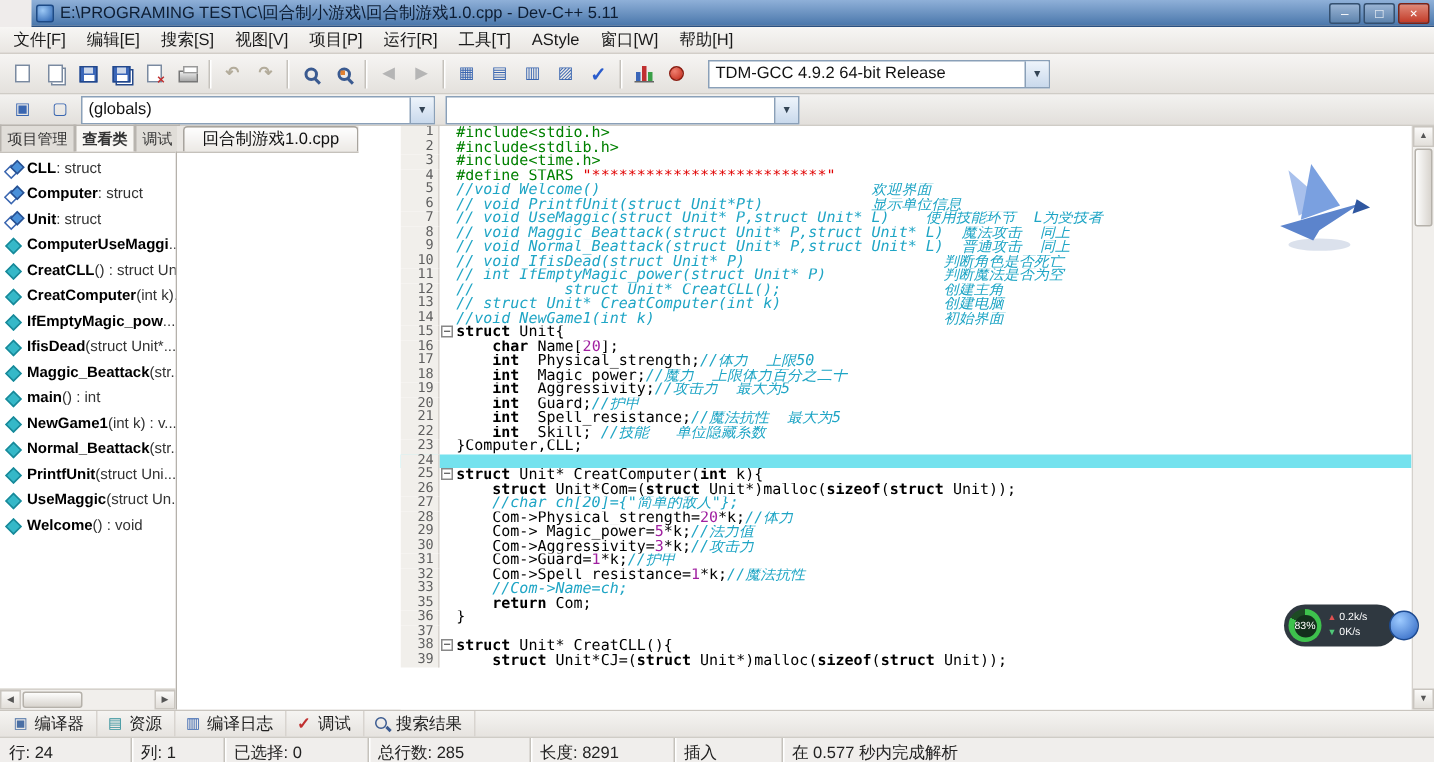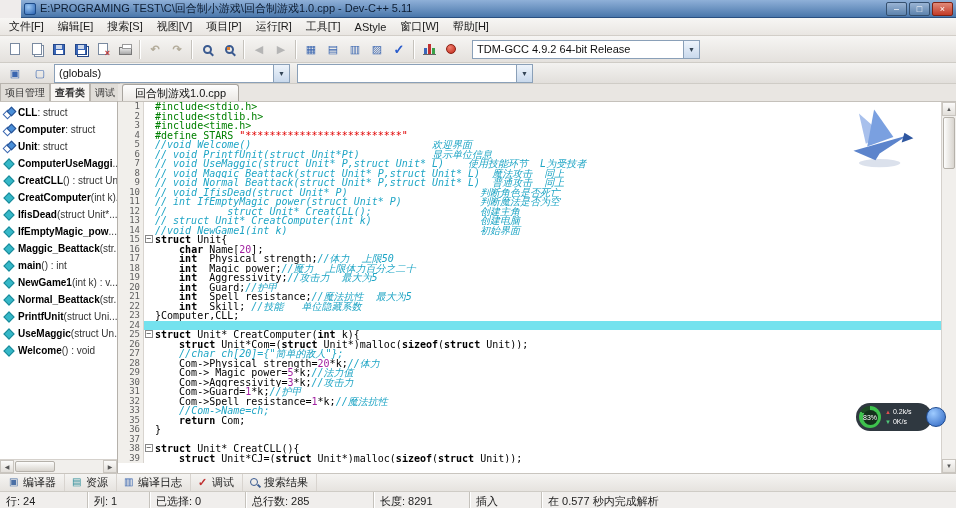--- a/index.html
+++ b/index.html
@@ -72,21 +72,21 @@
   .t-struct::after { content:""; position:absolute; left:5px; top:1px; width:5px; height:5px; background:#4a90d9; border:1px solid #2a5090; transform:rotate(45deg); }
   .t-fn::before { content:""; position:absolute; left:2px; top:2px; width:6px; height:6px; background:#35b8c8; border:1px solid #1a8898; transform:rotate(45deg); }
   .tname { font-weight:bold; color:#000; }
   .tsuffix { color:#333; }
   .hscroll { height:14px; background:#f1efec; border-top:1px solid #d5d1cc; display:flex; }
   .harrow { width:14px; height:100%; font-size:6px; text-align:center; line-height:13px; color:#555;
             background:linear-gradient(#fbfaf9,#e2dfda); border:1px solid #c9c5bf; }
   .htrack { flex:1; }
   .hthumb { height:11px; margin:1px; width:40px; background:linear-gradient(#fdfdfc,#d8d4ce); border:1px solid #b5b1aa; border-radius:2px; }
 
-  .editor-wrap { flex:1; display:flex; flex-direction:column; background:#fff; min-width:0; position:relative; }
+  .editor-wrap { flex:1; display:flex; flex-direction:row; background:#fff; min-width:0; position:relative;gap:28px; }
   .edit-tabstrip { height:18px; background:#e9e6e2; border-bottom:1px solid #c5c1bb; display:flex; align-items:flex-end; padding-left:4px; flex:none; }
   .edit-tab { height:17px; padding:0 12px; background:linear-gradient(#fefefe,#ece9e5); border:1px solid #a8a49e; border-bottom:none;
               border-radius:3px 3px 0 0; font-size:11px; line-height:16px; color:#111; }
   .editor-body { flex:1; display:flex; min-height:0; }
   .code-area { flex:1; overflow:hidden; position:relative; background:#fff; }
   .code-line { display:flex; height:9.5px; line-height:9.5px; font-family:"DejaVu Sans Mono",monospace; font-size:10px; white-space:pre; }
   .code-line.current { background:#74e2ee; }
   .ln { width:26px; flex:none; text-align:right; padding-right:3px; background:#f1efeb; color:#5f5f5f; font-size:9px; border-right:1px solid #d8d4cf; }
   .foldcol { width:11px; flex:none; position:relative; }
   .foldbox { position:absolute; left:1px; top:0px; width:8px; height:8px; border:1px solid #888; background:#fff;
@@ -282,27 +282,27 @@
             <span class="tname">CreatCLL</span>
             <span class="tsuffix"> () : struct Un...</span>
           </div>
           <div class="tree-item">
             <span class="ticon t-fn"></span>
             <span class="tname">CreatComputer</span>
             <span class="tsuffix"> (int k)...</span>
           </div>
           <div class="tree-item">
             <span class="ticon t-fn"></span>
+            <span class="tname">IfEmptyMagic_pow</span>
+            <span class="tsuffix">...</span>
+          </div>
+          <div class="tree-item">
+            <span class="ticon t-fn"></span>
             <span class="tname">IfisDead</span>
             <span class="tsuffix"> (struct Unit*...</span>
-          </div>
-          <div class="tree-item">
-            <span class="ticon t-fn"></span>
-            <span class="tname">IfEmptyMagic_pow</span>
-            <span class="tsuffix">...</span>
           </div>
           <div class="tree-item">
             <span class="ticon t-fn"></span>
             <span class="tname">Maggic_Beattack</span>
             <span class="tsuffix"> (str...</span>
           </div>
           <div class="tree-item">
             <span class="ticon t-fn"></span>
             <span class="tname">main</span>
             <span class="tsuffix"> () : int</span>
@@ -435,19 +435,19 @@
       <div class="btab">
         <span class="btic bt-search"></span>
         <span class="btlabel">搜索结果</span>
       </div>
     </div>
 
   <div class="statusbar">
       <div class="scell" style="width: 88px;">行: 24</div>
       <div class="scell" style="width: 62px;">列: 1</div>
       <div class="scell" style="width: 96px;">已选择: 0</div>
-      <div class="scell" style="width: 128px;">总行数: 285</div>
+      <div class="scell" style="width: 108px;">总行数: 285</div>
       <div class="scell" style="width: 96px;">长度: 8291</div>
       <div class="scell" style="width: 72px;">插入</div>
       <div class="scell" style="flex: 1 1 0%; border-right: none;">在 0.577 秒内完成解析</div>
     </div>
 
 </div>
 
 </body></html>

